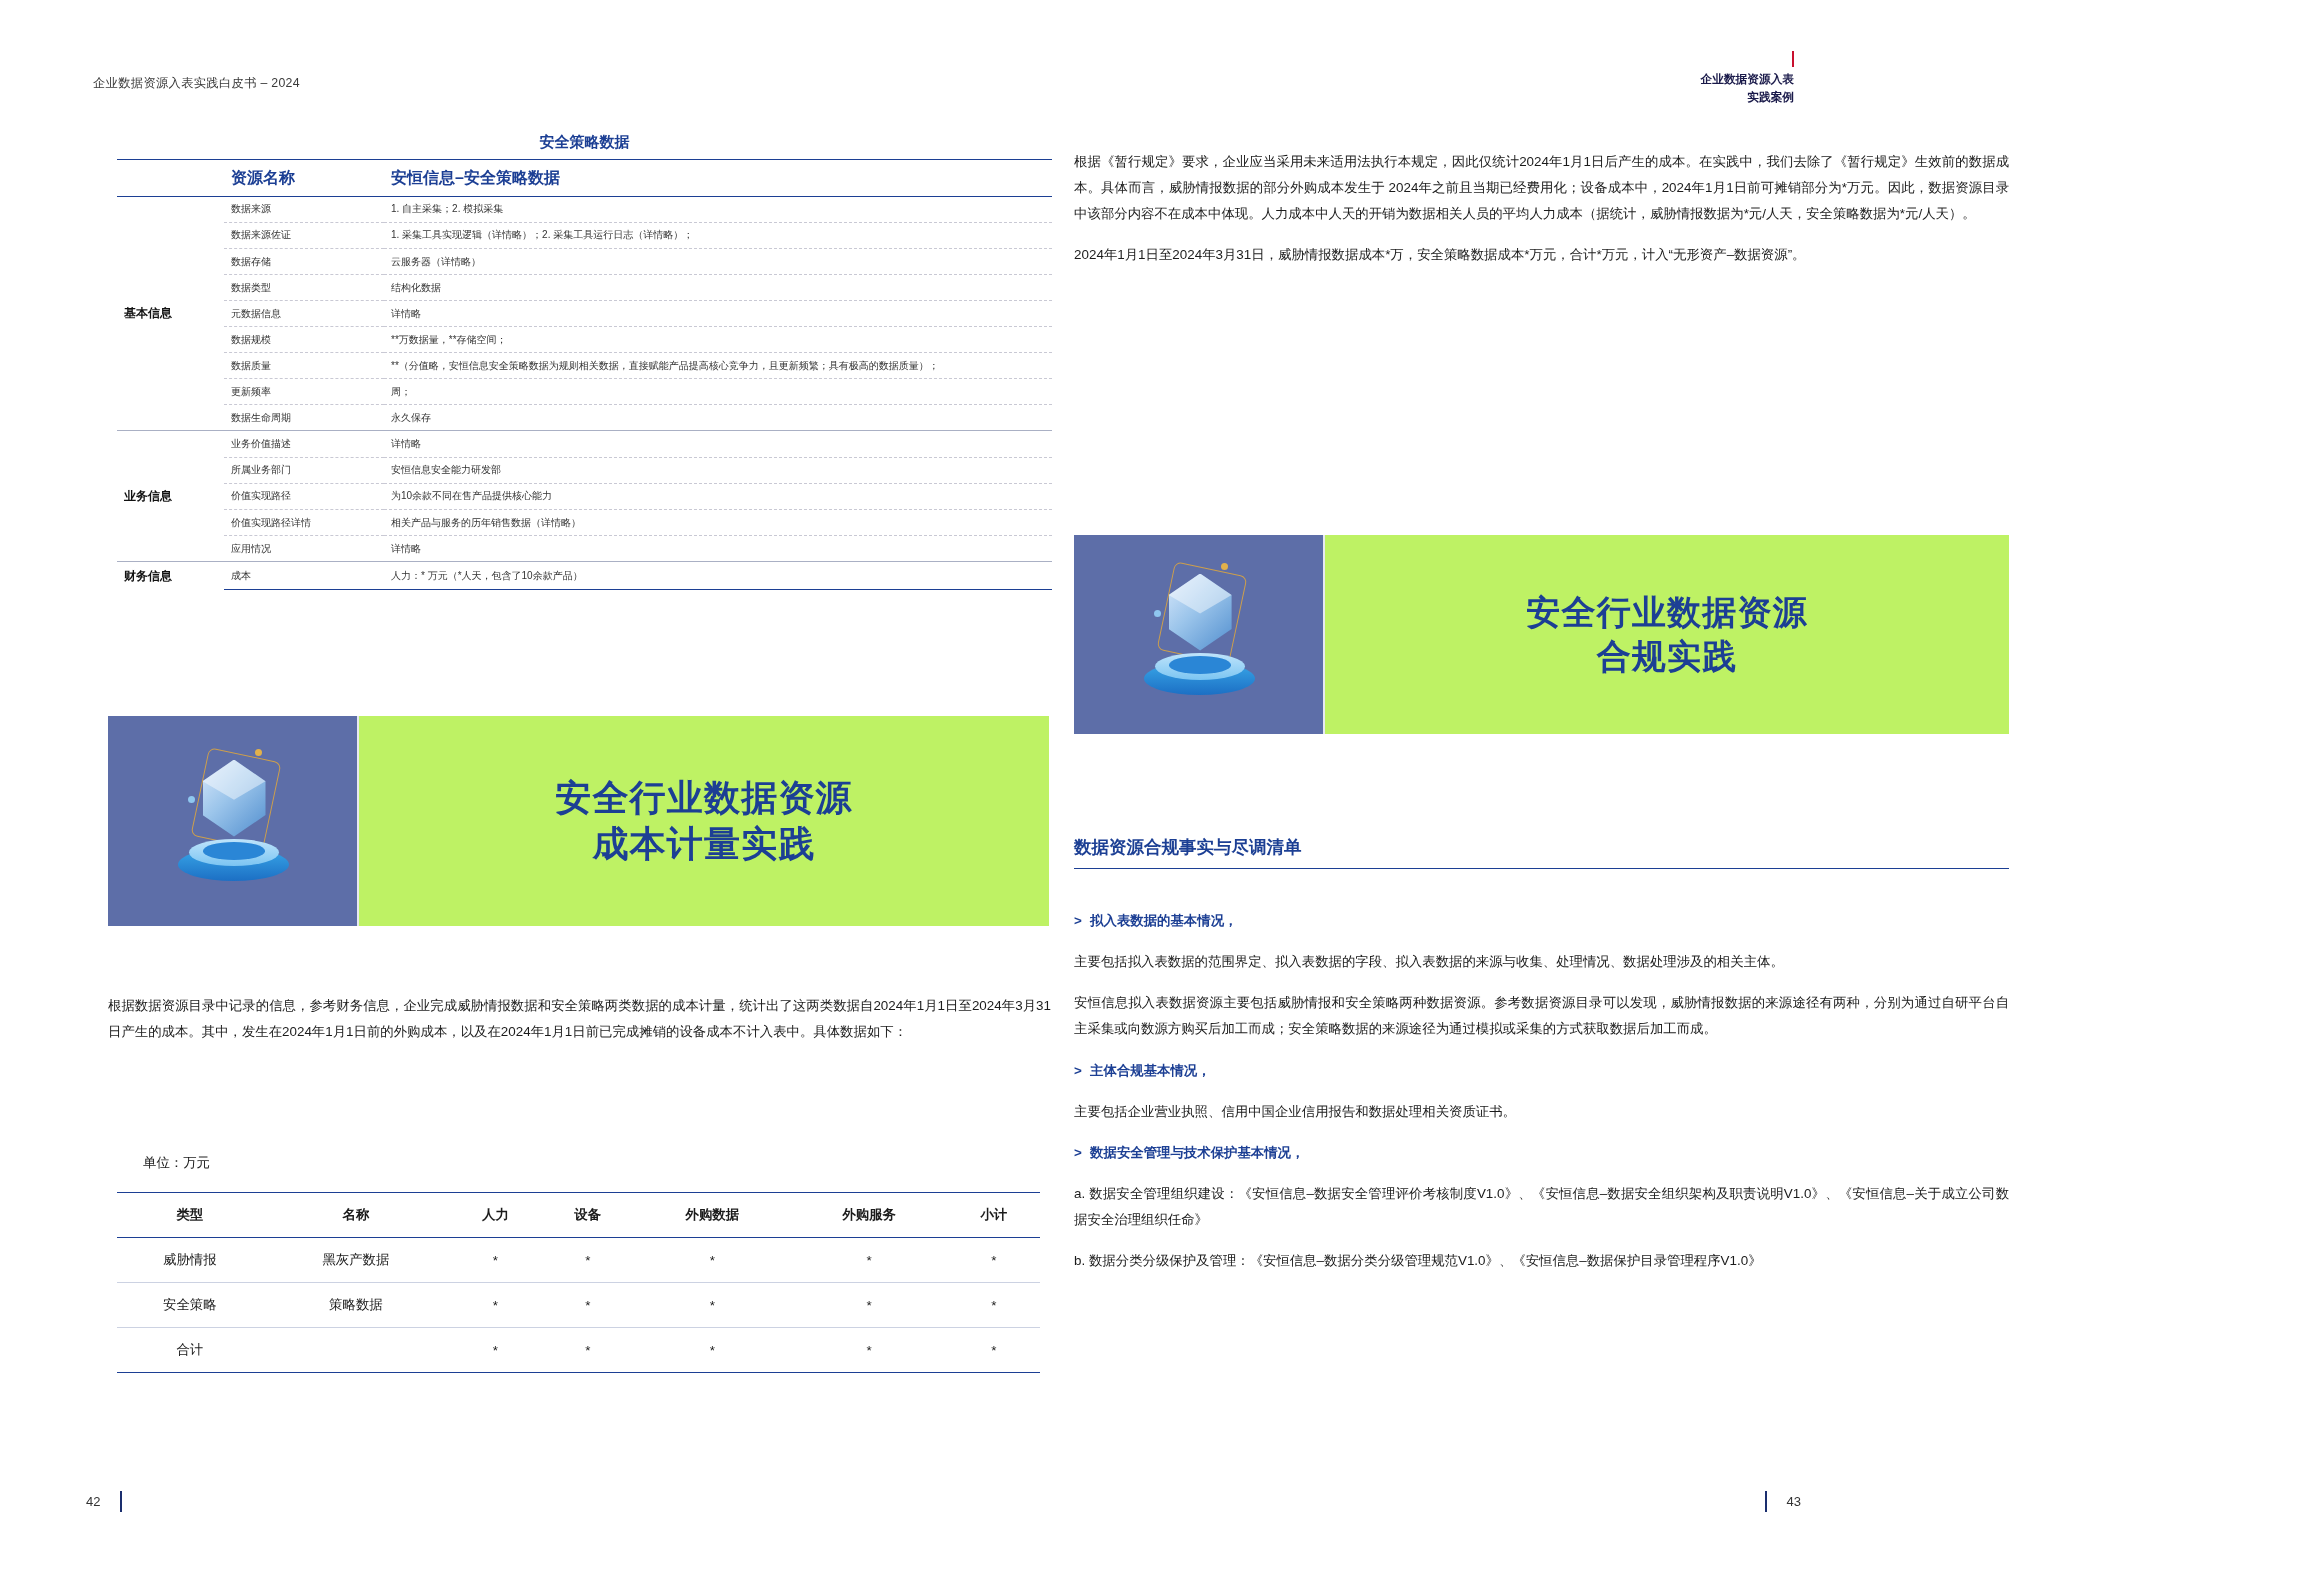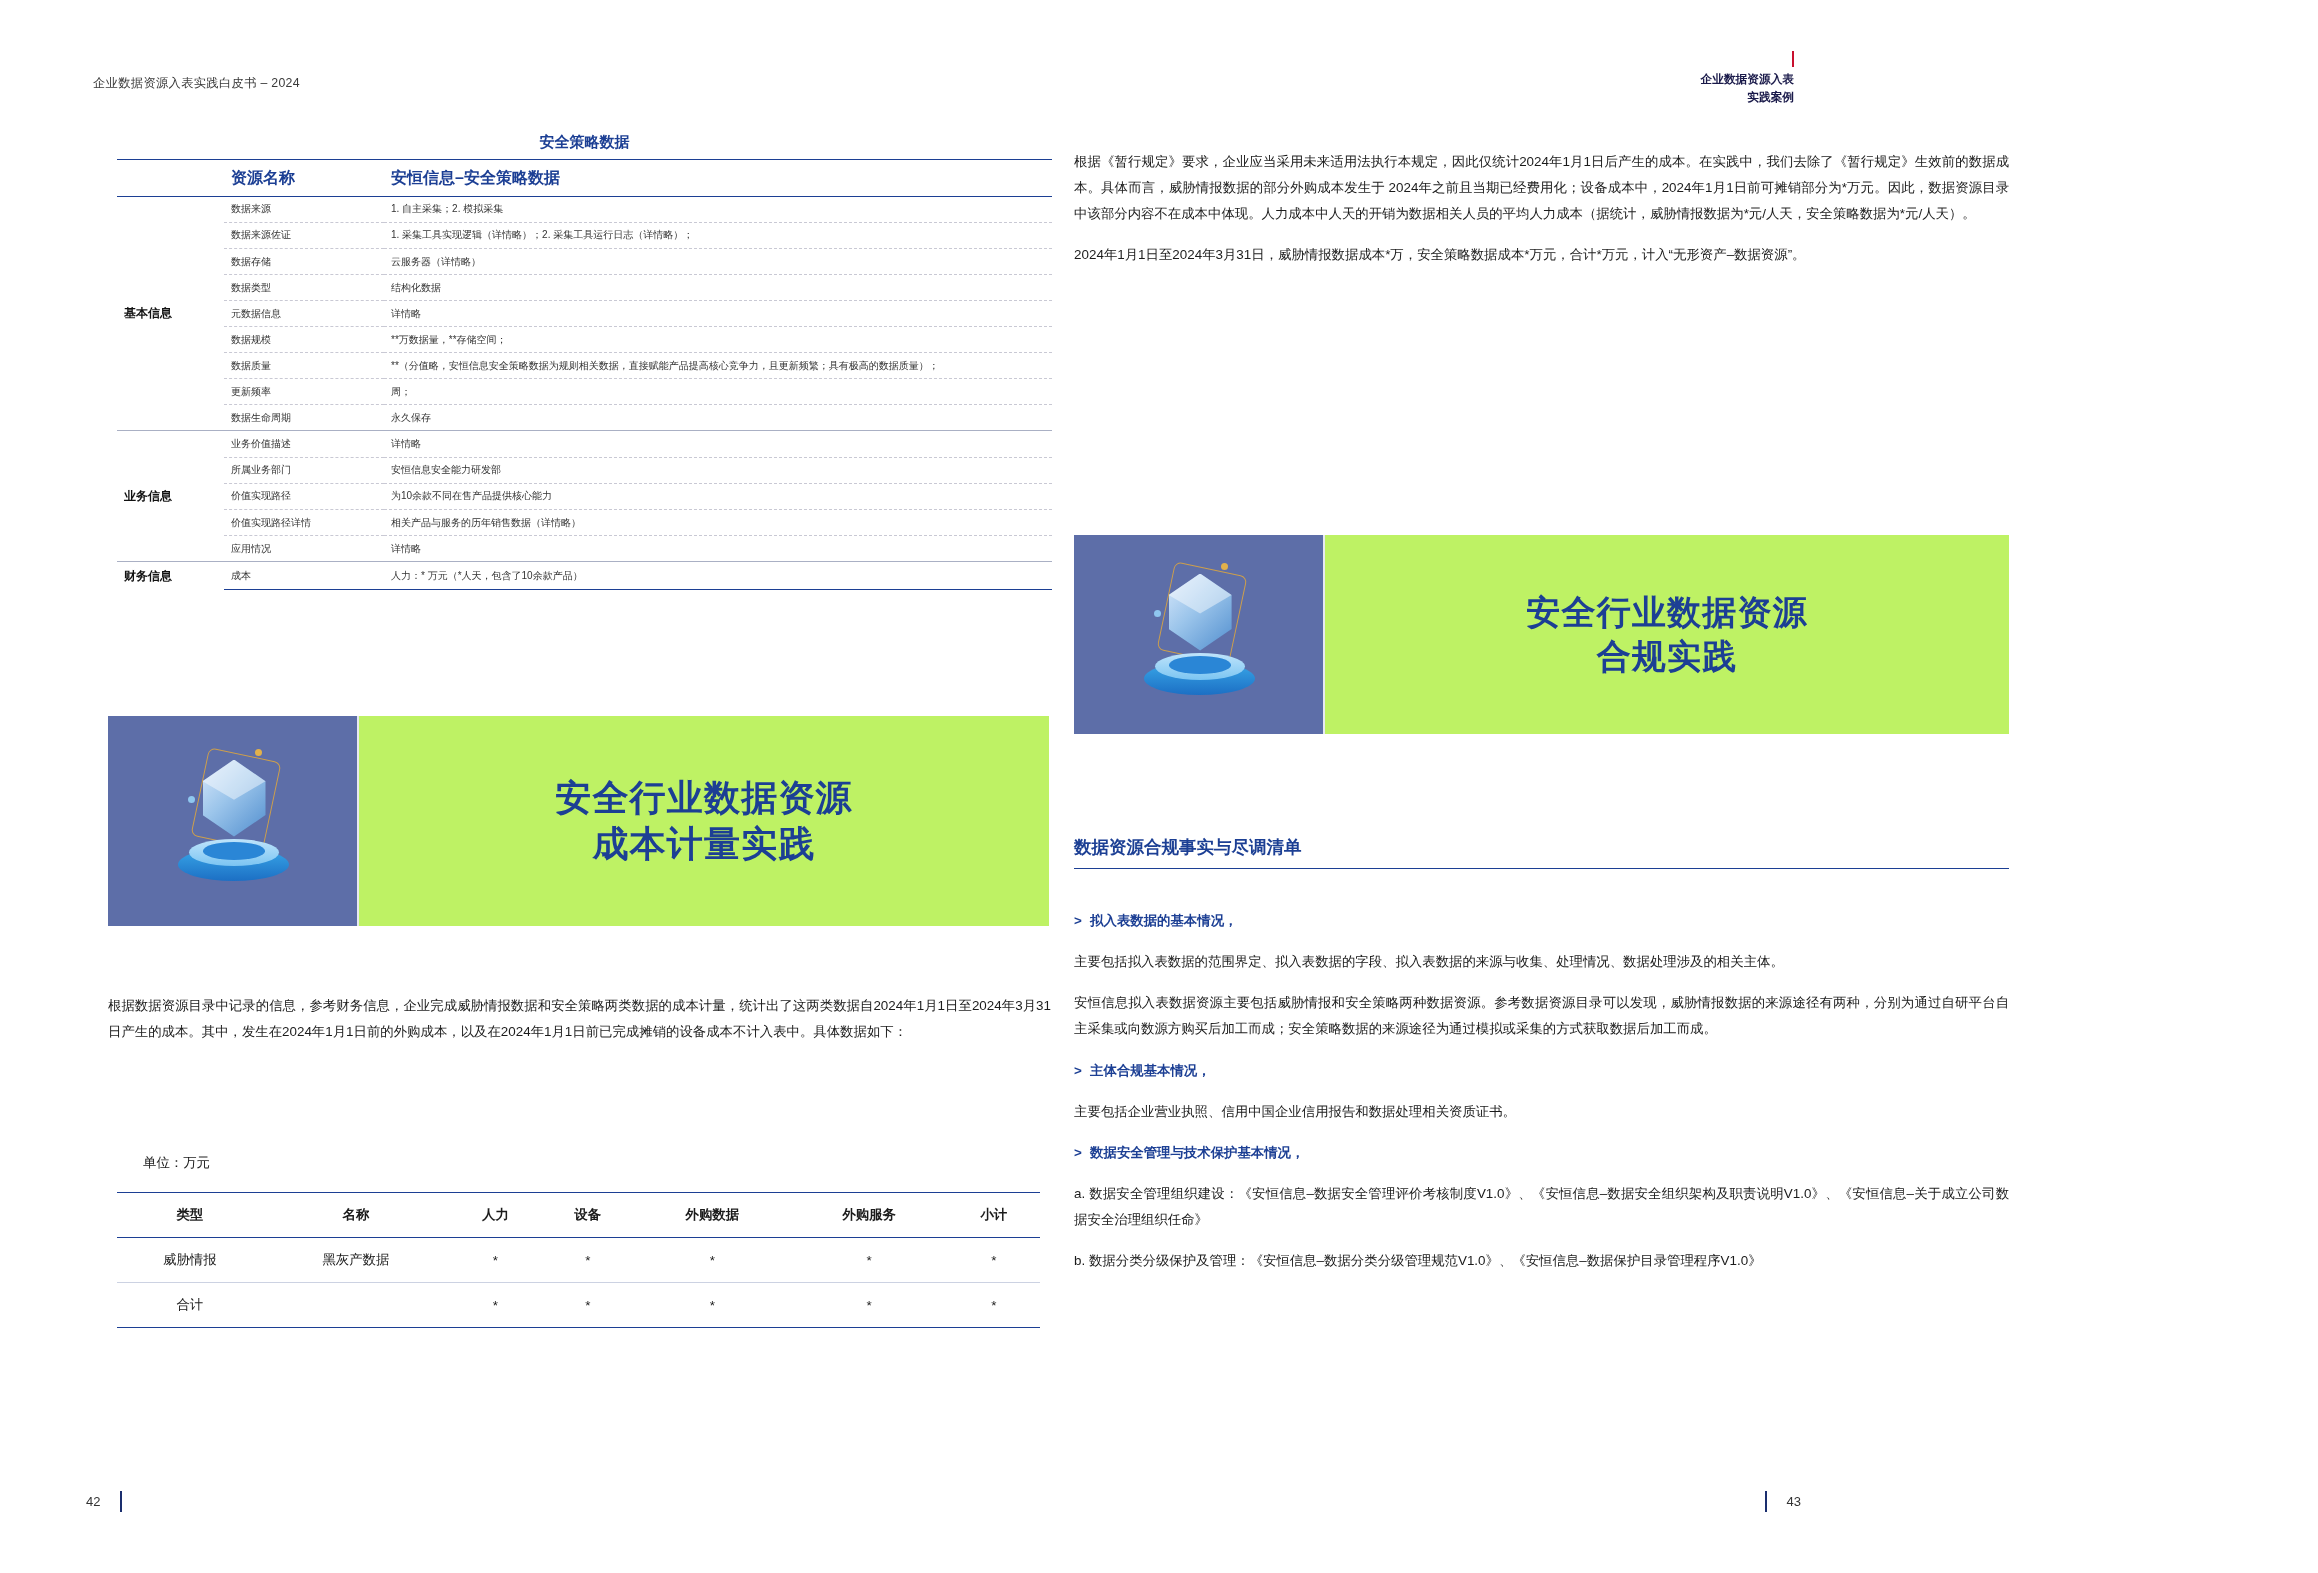--- a/index.html
+++ b/index.html
@@ -452,20 +452,29 @@
           <tr>
             <td class="c1">威胁情报</td>
             <td class="c2">黑灰产数据</td>
             <td>*</td>
             <td>*</td>
             <td>*</td>
             <td>*</td>
             <td>*</td>
           </tr>
           <tr>
+            <td class="c1">安全策略</td>
+            <td class="c2">策略数据</td>
+            <td>*</td>
+            <td>*</td>
+            <td>*</td>
+            <td>*</td>
+            <td>*</td>
+          </tr>
+          <tr>
             <td class="c1">合计</td>
             <td class="c2"></td>
             <td>*</td>
             <td>*</td>
             <td>*</td>
             <td>*</td>
             <td>*</td>
           </tr>
         </tbody>
       </table>

